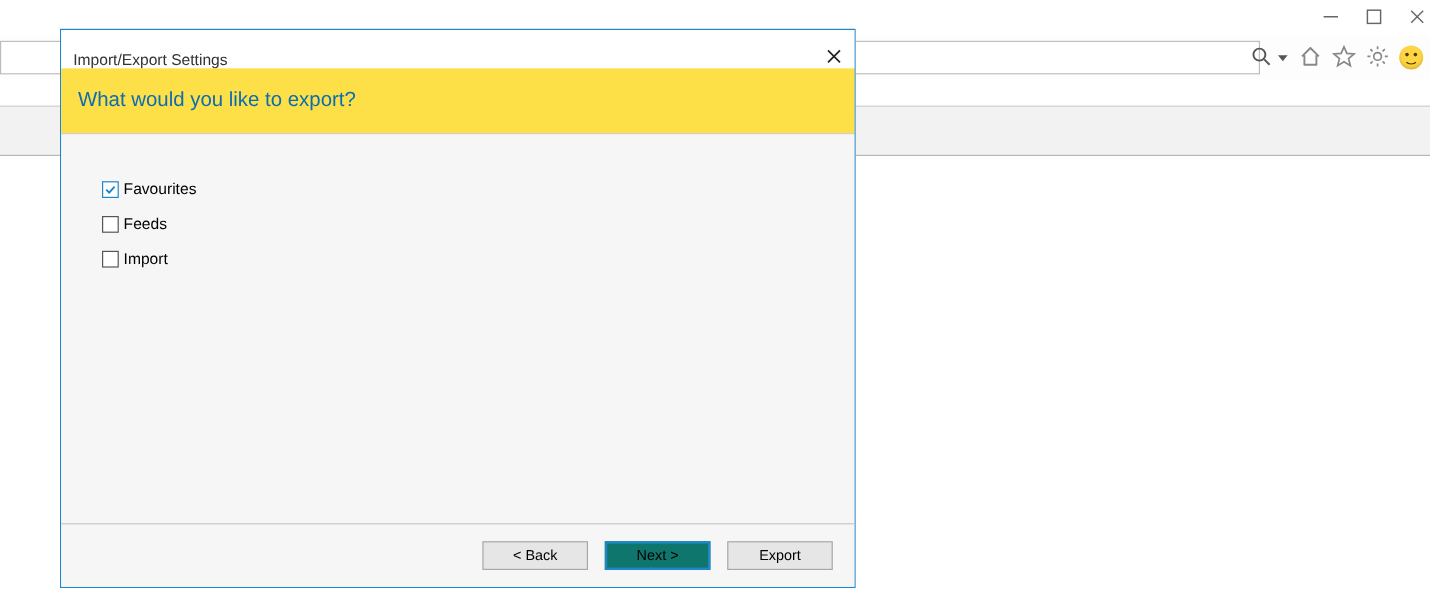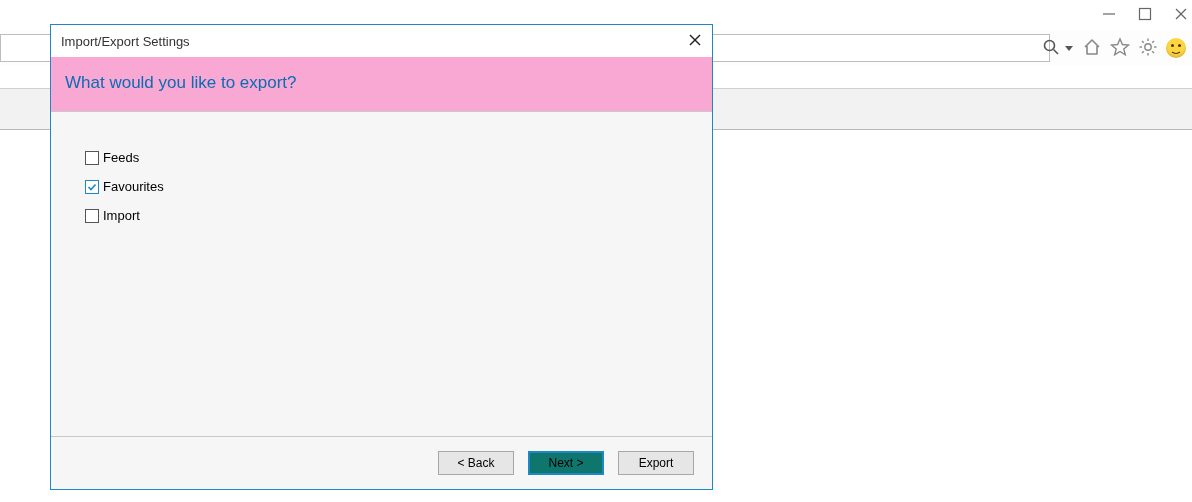--- a/index.html
+++ b/index.html
@@ -93,33 +93,33 @@
     height: 466px;
     border: 1px solid #1e88c7;
     background: #f6f6f6;
     display: flex;
     flex-direction: column;
   }
   .dialog-titlebar {
     height: 32px;
     background: #fff;
     display: flex;
-    align-items: center;
+    align-items: flex-end;
     padding: 0 10px;
     font-size: 13px;
     color: #333;
   }
   .dialog-titlebar .title { flex: 1; }
   .dialog-close { cursor: default; color:#333; }
 
   .dialog-heading {
     padding: 16px 14px 18px 14px;
     font-size: 17px;
     color: #0a6cb3;
-    background: #f9a8d4;
+    background: #fde047;
   }
   .dialog-divider {
     height: 1px;
     background: #c8c8c8;
     margin: 0;
   }
   .dialog-body {
     flex: 1;
     padding: 38px 14px 10px 34px;
     background: #f6f6f6;
@@ -146,21 +146,21 @@
 
   .dialog-footer {
     border-top: 1px solid #c8c8c8;
     padding: 14px 18px 14px 14px;
     display: flex;
     justify-content: flex-end;
     gap: 14px;
     background: #f6f6f6;
   }
   .btn {
-    width: 76px;
+    width: 88px;
     height: 24px;
     background: #e6e6e6;
     border: 1px solid #a8a8a8;
     font-size: 12px;
     color: #000;
     display: flex; align-items: center; justify-content: center;
     cursor: default;
   }
   .btn.default {
     border: 2px solid #1e88c7;
@@ -246,33 +246,33 @@
           <line x1="12" y1="2" x2="2" y2="12" stroke="#222" stroke-width="1.4"></line>
         </svg>
     </span>
   </div>
 
   <div class="dialog-heading">What would you like to export?</div>
   <div class="dialog-divider"></div>
 
   <div class="dialog-body">
     <div class="check-row">
-      <span class="checkbox unchecked"></span>
-      <span>Feeds</span>
-    </div>
-    <div class="check-row">
       <span class="checkbox">
         <svg class="checkmark" viewBox="0 0 10 10">
             <polyline points="1.5,5 4,7.5 8.5,2.5" fill="none" stroke="#1e88c7" stroke-width="1.6"></polyline>
           </svg>
       </span>
       <span>Favourites</span>
     </div>
     <div class="check-row">
       <span class="checkbox unchecked"></span>
+      <span>Feeds</span>
+    </div>
+    <div class="check-row">
+      <span class="checkbox unchecked"></span>
       <span>Import</span>
     </div>
   </div>
 
   <div class="dialog-footer">
     <div class="btn">&lt; Back</div>
     <div class="btn default">Next &gt;</div>
     <div class="btn">Export</div>
   </div>
 </div>

